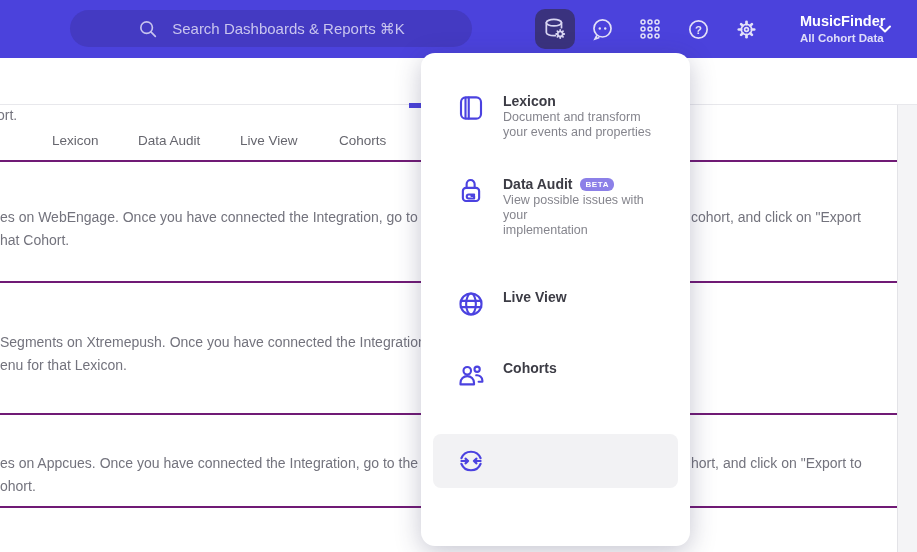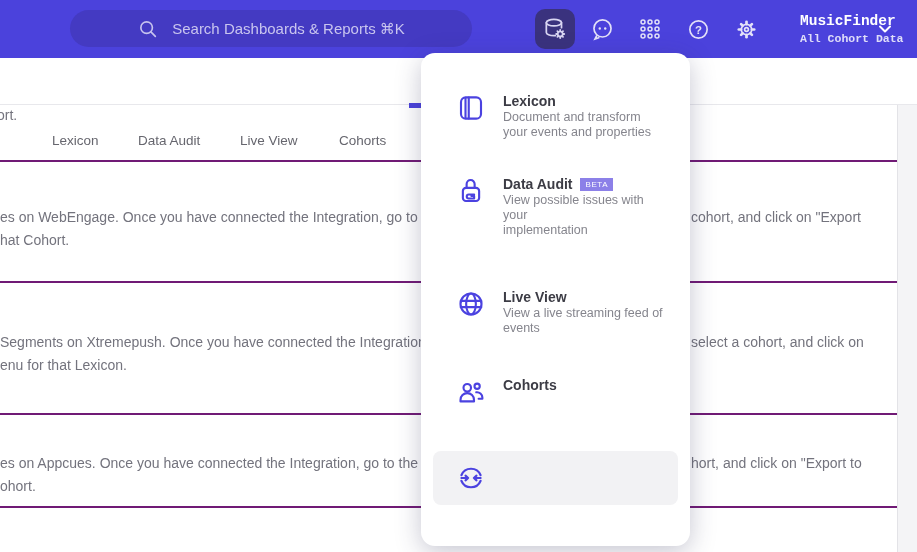--- a/index.html
+++ b/index.html
@@ -8,21 +8,21 @@
   .stage { position:relative; width:917px; height:552px; overflow:hidden; }
 
   
   .topbar { position:absolute; left:0; top:0; width:917px; height:58px; background:#4b42dc; z-index:20; }
   .search-pill { position:absolute; left:70px; top:10px; width:402px; height:37px;
     border-radius:19px; background:#443ac2; display:flex; align-items:center; justify-content:center;
     gap:13px; color:#c9c5ef; font-size:15px; cursor:pointer; }
   .icon-btn { position:absolute; top:9px; width:40px; height:40px; border-radius:10px;
     display:flex; align-items:center; justify-content:center; cursor:pointer; }
   .icon-btn.active { background:#3a327e; }
-  .project { position:absolute; left:800px; top:13px; cursor:pointer;font-family:Liberation Mono, monospace; }
+  .project { position:absolute; left:800px; top:13px; cursor:pointer; }
   .project .pname { color:#fff; font-size:14.5px; font-weight:700; line-height:17px; }
   .project .pscope { color:rgba(255,255,255,.82); font-size:11.5px; font-weight:700; margin-top:2px; }
   .chev { position:absolute; left:878px; top:24px; }
 
   
   .tabbar { position:absolute; left:0; top:58px; width:917px; height:47px; background:#fff;
     border-bottom:1px solid #e8e8ec; z-index:5; }
   .tab { position:absolute; top:75px; font-size:13.5px; color:#66666e; cursor:pointer; }
   .tab.t0 { left:52px; } .tab.t1 { left:138px; } .tab.t2 { left:240px; } .tab.t3 { left:339px; }
   .tab-ind { position:absolute; left:409px; top:103px; width:13px; height:5px; background:#4b42dc; z-index:6; }
@@ -43,42 +43,41 @@
     border-radius:14px; box-shadow:0 6px 26px rgba(50,50,90,.28); z-index:30; padding-top:28px; }
   .mi { margin:0 12px 12px 12px; padding:12px 14px 12px 23px; border-radius:8px;
     display:flex; gap:17px; align-items:flex-start; cursor:pointer; }
   .mi.hl { background:#f2f2f4; }
   .mi.m2 { margin-bottom:27px; } .mi.m3 { margin-bottom:17px; } .mi.m4 { margin-bottom:32px; }
   .mic { width:30px; flex:0 0 30px; margin-top:0; }
   .mtx { min-width:0; }
   .ti { font-size:14px; font-weight:700; color:#3c3c45; line-height:17px;
     display:flex; align-items:center; gap:8px; }
   .de { font-size:12.5px; color:#85858d; line-height:15px; margin-top:0; white-space:pre-line; }
-  .badge { background:#8c80e8; color:#fff; font-size:8px; font-weight:400; letter-spacing:.6px;
-    padding:2.5px 5px; border-radius:0; line-height:1; }
+  .badge { background:#8c80e8; color:#fff; font-size:8px; font-weight:700; letter-spacing:.6px;
+    padding:2.5px 5px; border-radius:6px; line-height:1; }
 
   svg { display:block; }
 </style>
 </head>
 <body>
 
 <div class="stage">
 
   <div class="content">
     <div class="row r1">
       <span class="rowtxt" style="left:-3px;top:1px">ort.</span>
     </div>
     <div class="row r2">
       <span class="rowtxt" style="left:0;top:46px">es on WebEngage. Once you have connected the Integration, go to the</span>
       <span class="rowtxt" style="left:691px;top:46px">cohort, and click on "Export</span>
       <span class="rowtxt" style="left:0;top:69px">hat Cohort.</span>
     </div>
     <div class="row r3">
       <span class="rowtxt" style="left:0;top:50px">Segments on Xtremepush. Once you have connected the Integration,</span>
-      <span class="rowtxt" style="left:691px;top:50px">select a cohort, and click on</span>
       <span class="rowtxt" style="left:0;top:73px">enu for that Lexicon.</span>
     </div>
     <div class="row r4">
       <span class="rowtxt" style="left:0;top:39px">es on Appcues. Once you have connected the Integration, go to the M</span>
       <span class="rowtxt" style="left:691px;top:39px">hort, and click on "Export to</span>
       <span class="rowtxt" style="left:0;top:62px">ohort.</span>
     </div>
   </div>
   <div class="gutter"></div>
 
@@ -231,22 +230,20 @@
           <circle cx="12" cy="12" r="8.4"></circle>
           <ellipse cx="12" cy="12" rx="3.9" ry="8.4"></ellipse>
           <line x1="3.8" y1="9.5" x2="20.2" y2="9.5"></line>
           <line x1="3.8" y1="14.5" x2="20.2" y2="14.5"></line>
         </svg>
       </span>
       <div class="mtx">
         <div class="ti">
             <span>Live View</span>
           </div>
-        <div class="de">View a live streaming feed of
-events</div>
       </div>
     </div>
 
     <div class="mi m4">
       <span class="mic">
         <svg width="30" height="30" viewBox="0 0 24 24" fill="none" stroke="#4b42e0" stroke-width="1.7" stroke-linecap="round" stroke-linejoin="round">
           <circle cx="9" cy="8.6" r="3"></circle>
           <path d="M3.6 19.5 v-1.2 a5.4 5.4 0 0 1 10.8 0 v1.2 z"></path>
           <circle cx="16.9" cy="7.4" r="2.1"></circle>
           <path d="M16.2 12.2 a4.3 4.3 0 0 1 4.9 4.2 v1 h-3"></path>

